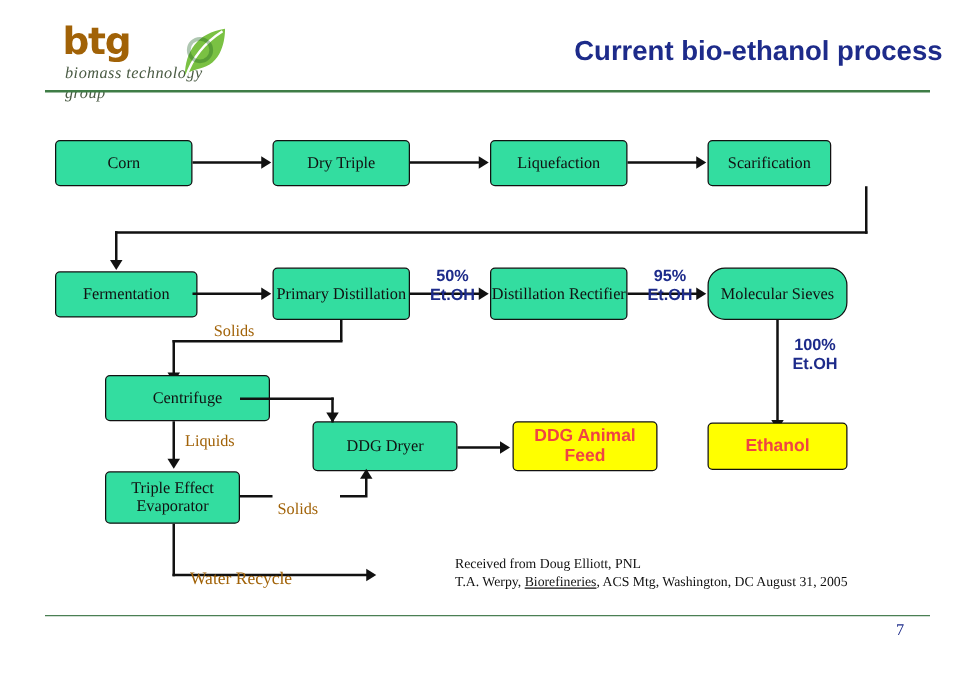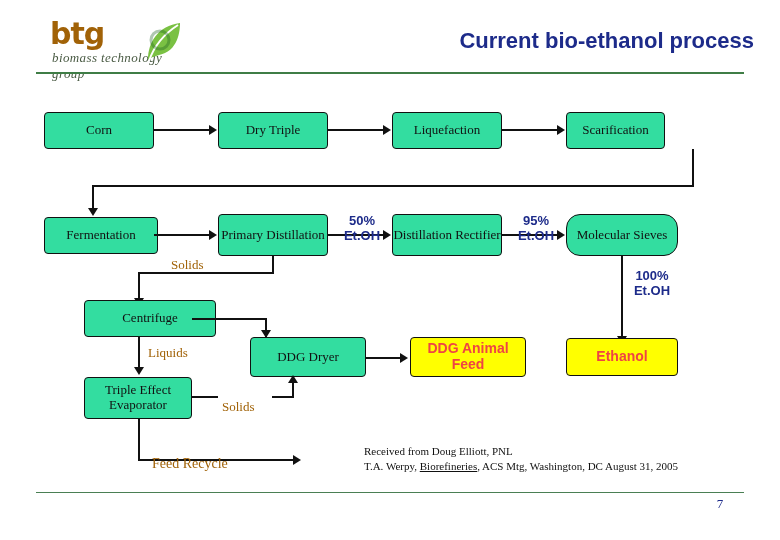--- a/index.html
+++ b/index.html
@@ -274,21 +274,21 @@
   <div class="line hline" style="left:272px; top:396px; width:22px;"></div>
   <div class="line vline" style="left:292px; top:377px; height:19px;"></div>
   <div class="arrow up" style="left:288px; top:375px;"></div>
 
   <div class="line hline" style="left:366px; top:357px; width:35px;"></div>
   <div class="arrow right" style="left:400px; top:353px;"></div>
 
   <div class="line vline" style="left:138px; top:419px; height:42px;"></div>
   <div class="line hline" style="left:138px; top:459px; width:160px;"></div>
   <div class="arrow right" style="left:293px; top:455px;"></div>
-  <div class="label big" style="left:152px; top:456px;">Feed Recycle</div>
+  <div class="label big" style="left:152px; top:456px;">Water Recycle</div>
 
   <div class="credit">
     <div>Received from Doug Elliott, PNL</div>
     <div><span>T.A. Werpy, </span><u>Biorefineries</u><span>, ACS Mtg, Washington, DC August 31, 2005</span></div>
   </div>
 
   <div class="footer-rule"></div>
   <div class="page-num">7</div>
 
 </div>

